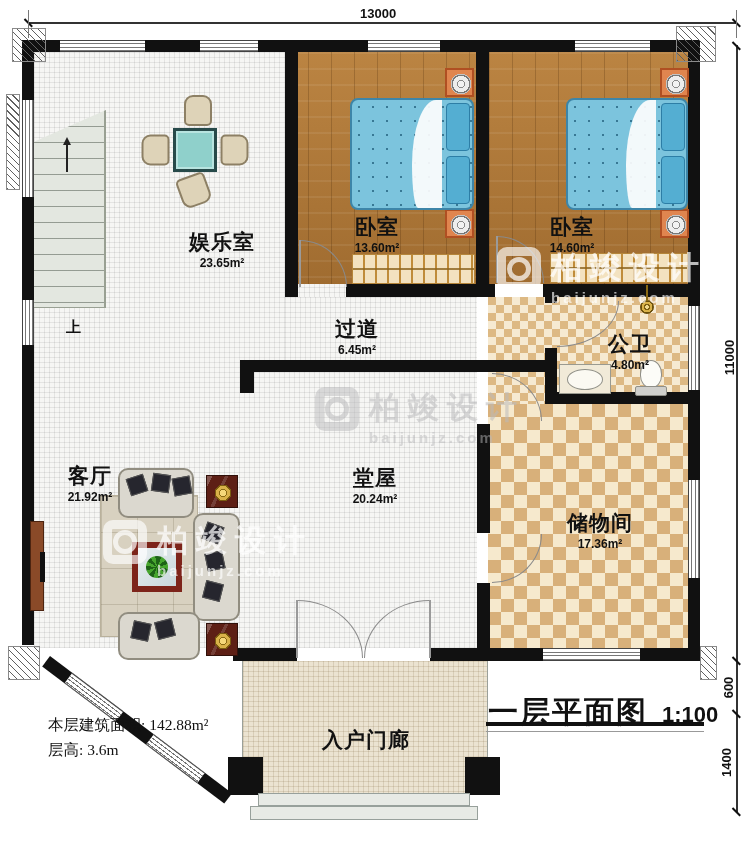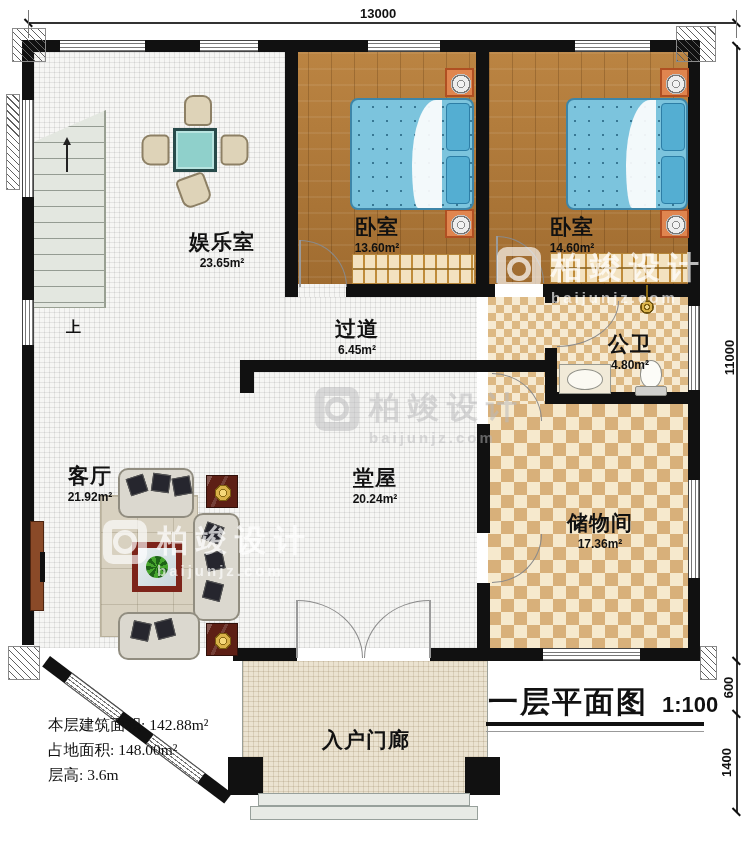--- a/index.html
+++ b/index.html
@@ -85,21 +85,21 @@
   
   .room-label { transform:translate(-50%,-50%); text-align:center; color:#111; white-space:nowrap; }
   .room-label .rn { font-size:21px; font-weight:700; letter-spacing:1px; }
   .room-label .ra { font-size:12px; font-weight:700; }
   .small-label { font-size:13px; font-weight:700; color:#111; }
   .dim-text { font-size:13px; font-weight:700; color:#111; }
   .dim-line { background:#333; }
   .tick { width:11px; height:1.6px; background:#111; transform:rotate(45deg); }
   .ext-line { background:#777; }
 
-  .title-block { display:flex; align-items:baseline; gap:14px; color:#111; }
+  .title-block { display:flex; align-items:baseline; gap:14px; color:#111;margin-top:10px; }
   .title-block .tb-title { font-size:30px; font-weight:700; letter-spacing:2px; }
   .title-block .tb-scale { font-size:22px; font-weight:700; }
 
   .info-block { font-family:"Liberation Serif", serif; color:#111; font-size:15.5px; line-height:25px; white-space:nowrap; }
 
   .brand { display:flex; align-items:center; gap:8px; }
   .brand-name { font-size:25px; font-weight:700; color:#101010; letter-spacing:3px; white-space:nowrap; }
   .brand-url { font-size:12.5px; font-weight:700; color:#101010; letter-spacing:2px; }
 
   .wm { display:flex; align-items:center; gap:10px; pointer-events:none; }
@@ -332,18 +332,17 @@
 
   <div class="abs title-block" style="left:488px; top:682px;">
     <span class="tb-title">一层平面图</span>
     <span class="tb-scale">1:100</span>
   </div>
   <div class="abs" style="left:486px; top:722px; width:218px; height:4px; background:#111;"></div>
   <div class="abs" style="left:486px; top:731px; width:218px; height:1px; background:#999;"></div>
 
   <div class="abs info-block" style="left:48px; top:712px;">
     <div><span>本层建筑面积:</span> <span>142.88m²</span></div>
-    <div><span>占地面积:</span> <span>148.00m²</span></div>
     <div><span>层高:</span> <span>3.6m</span></div>
   </div>
 
 
 </div>
 
 </body></html>

